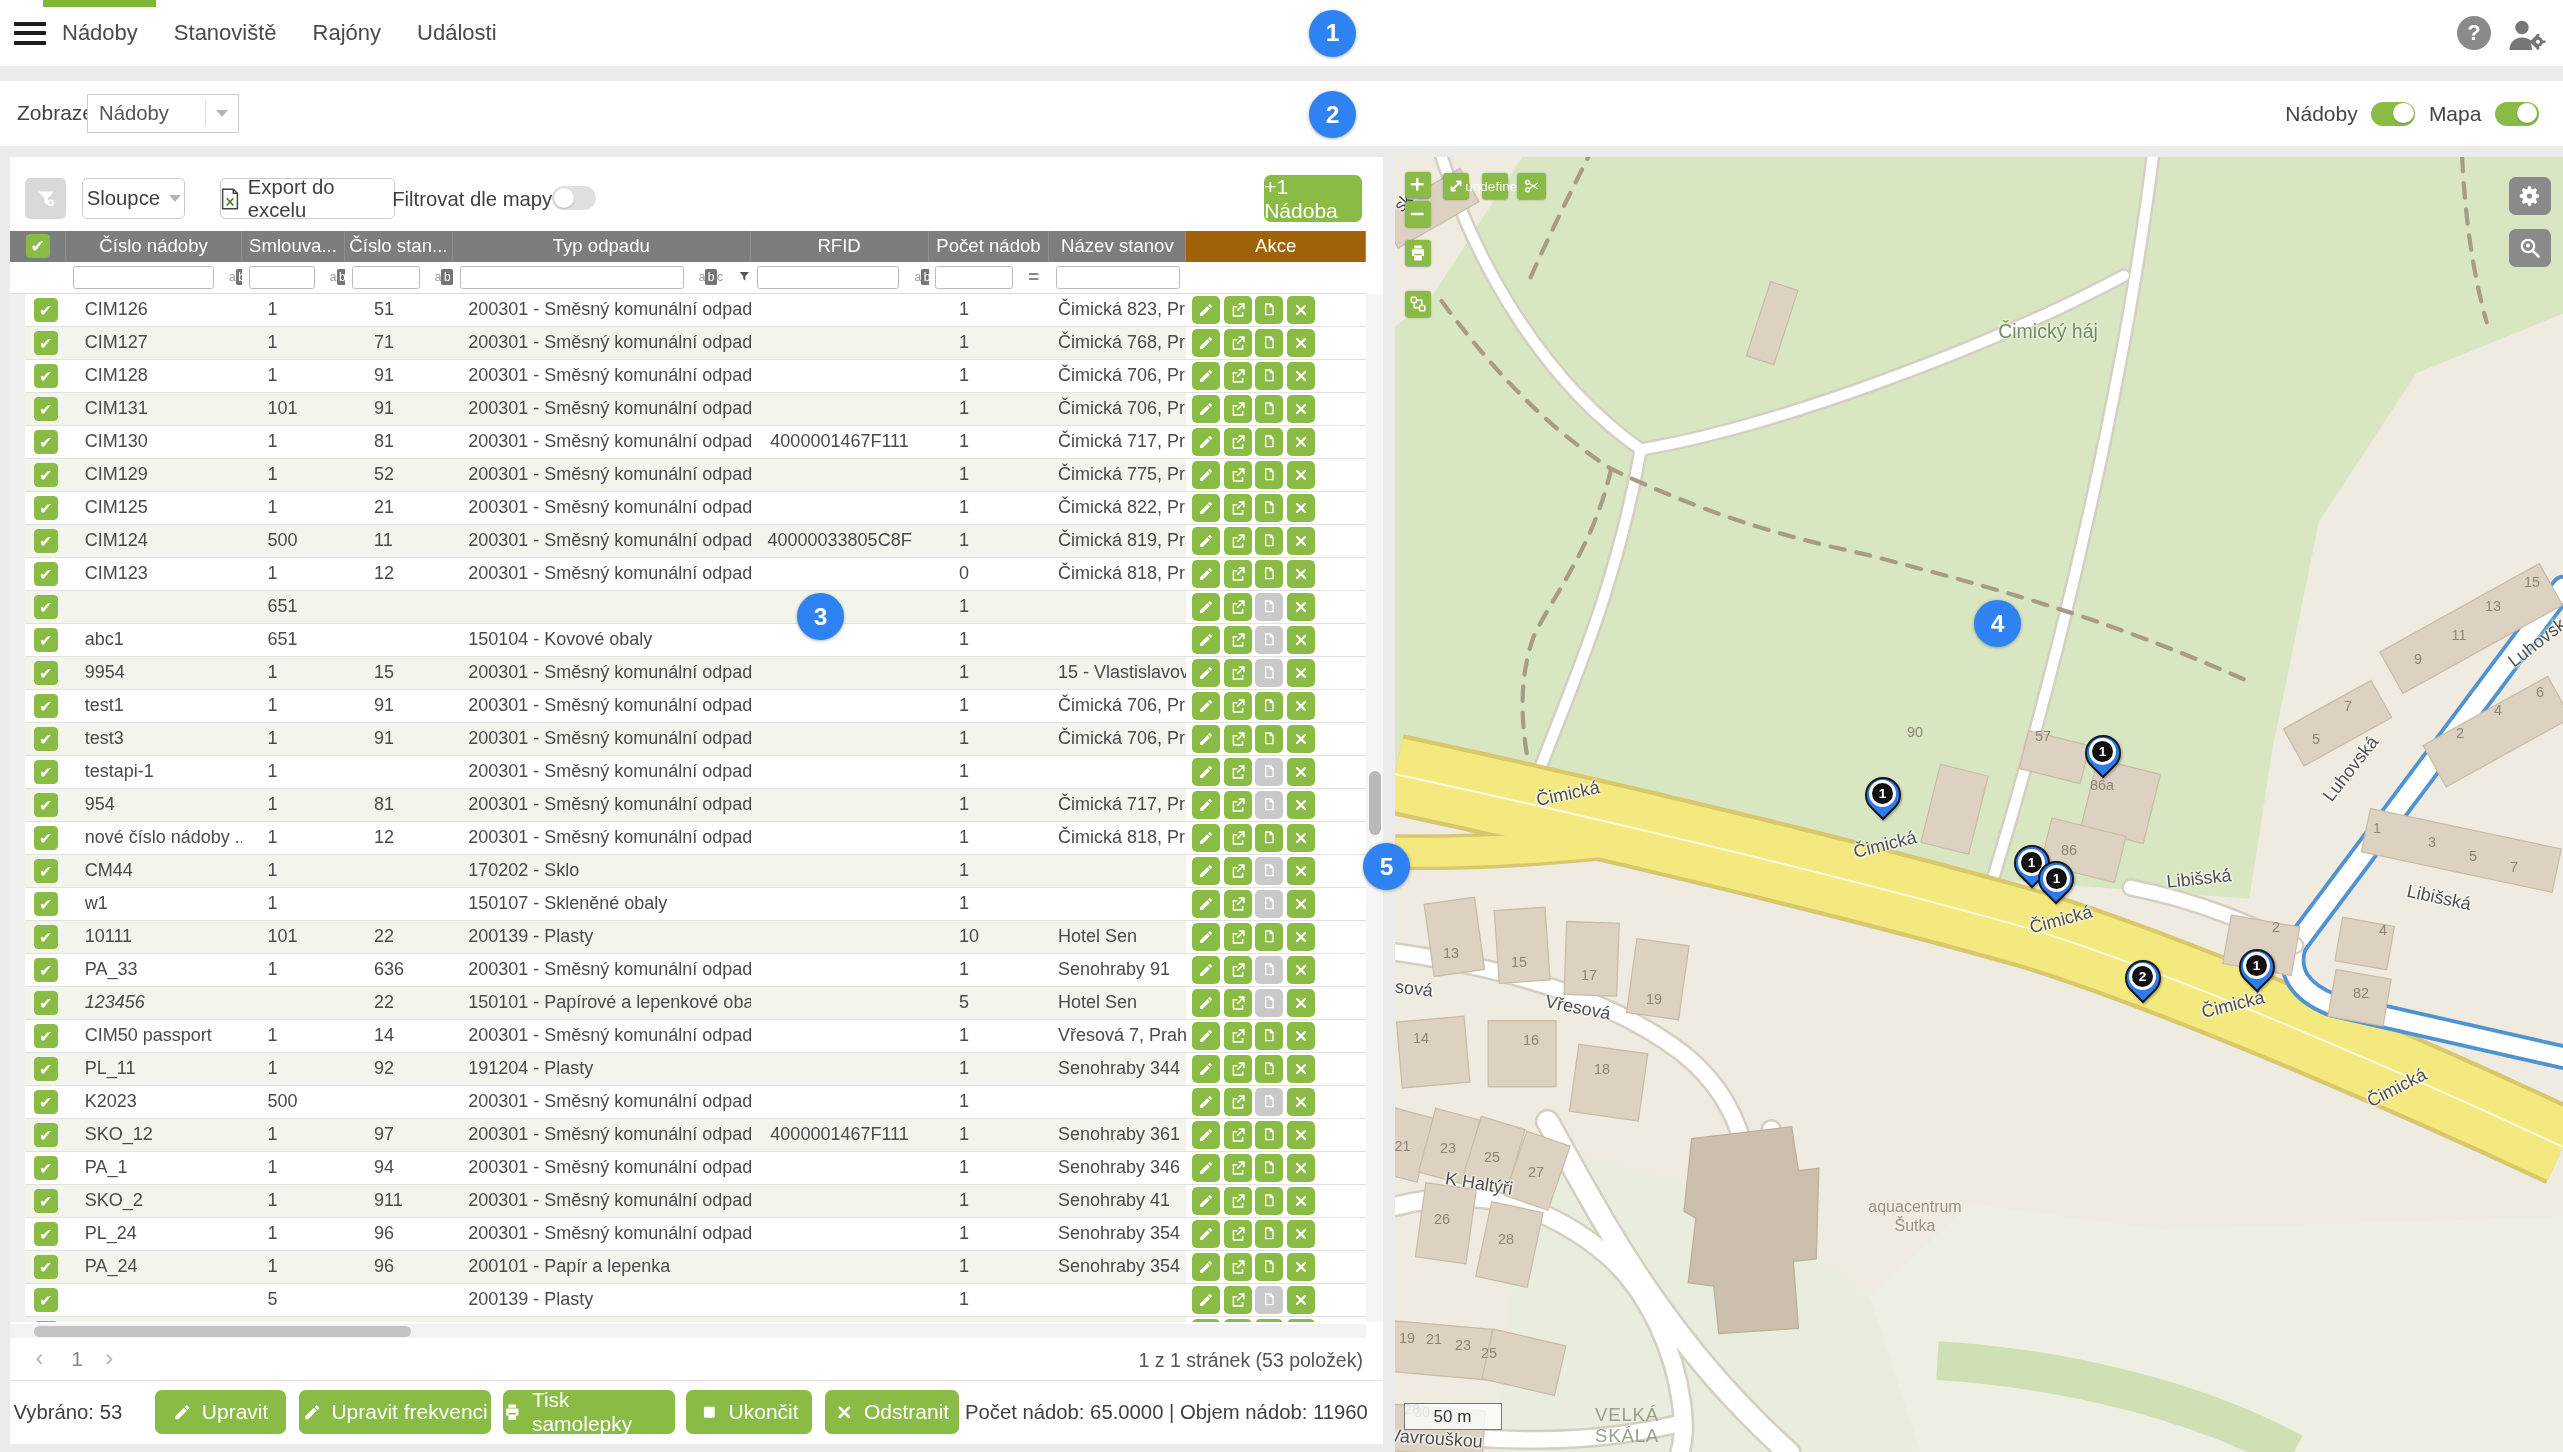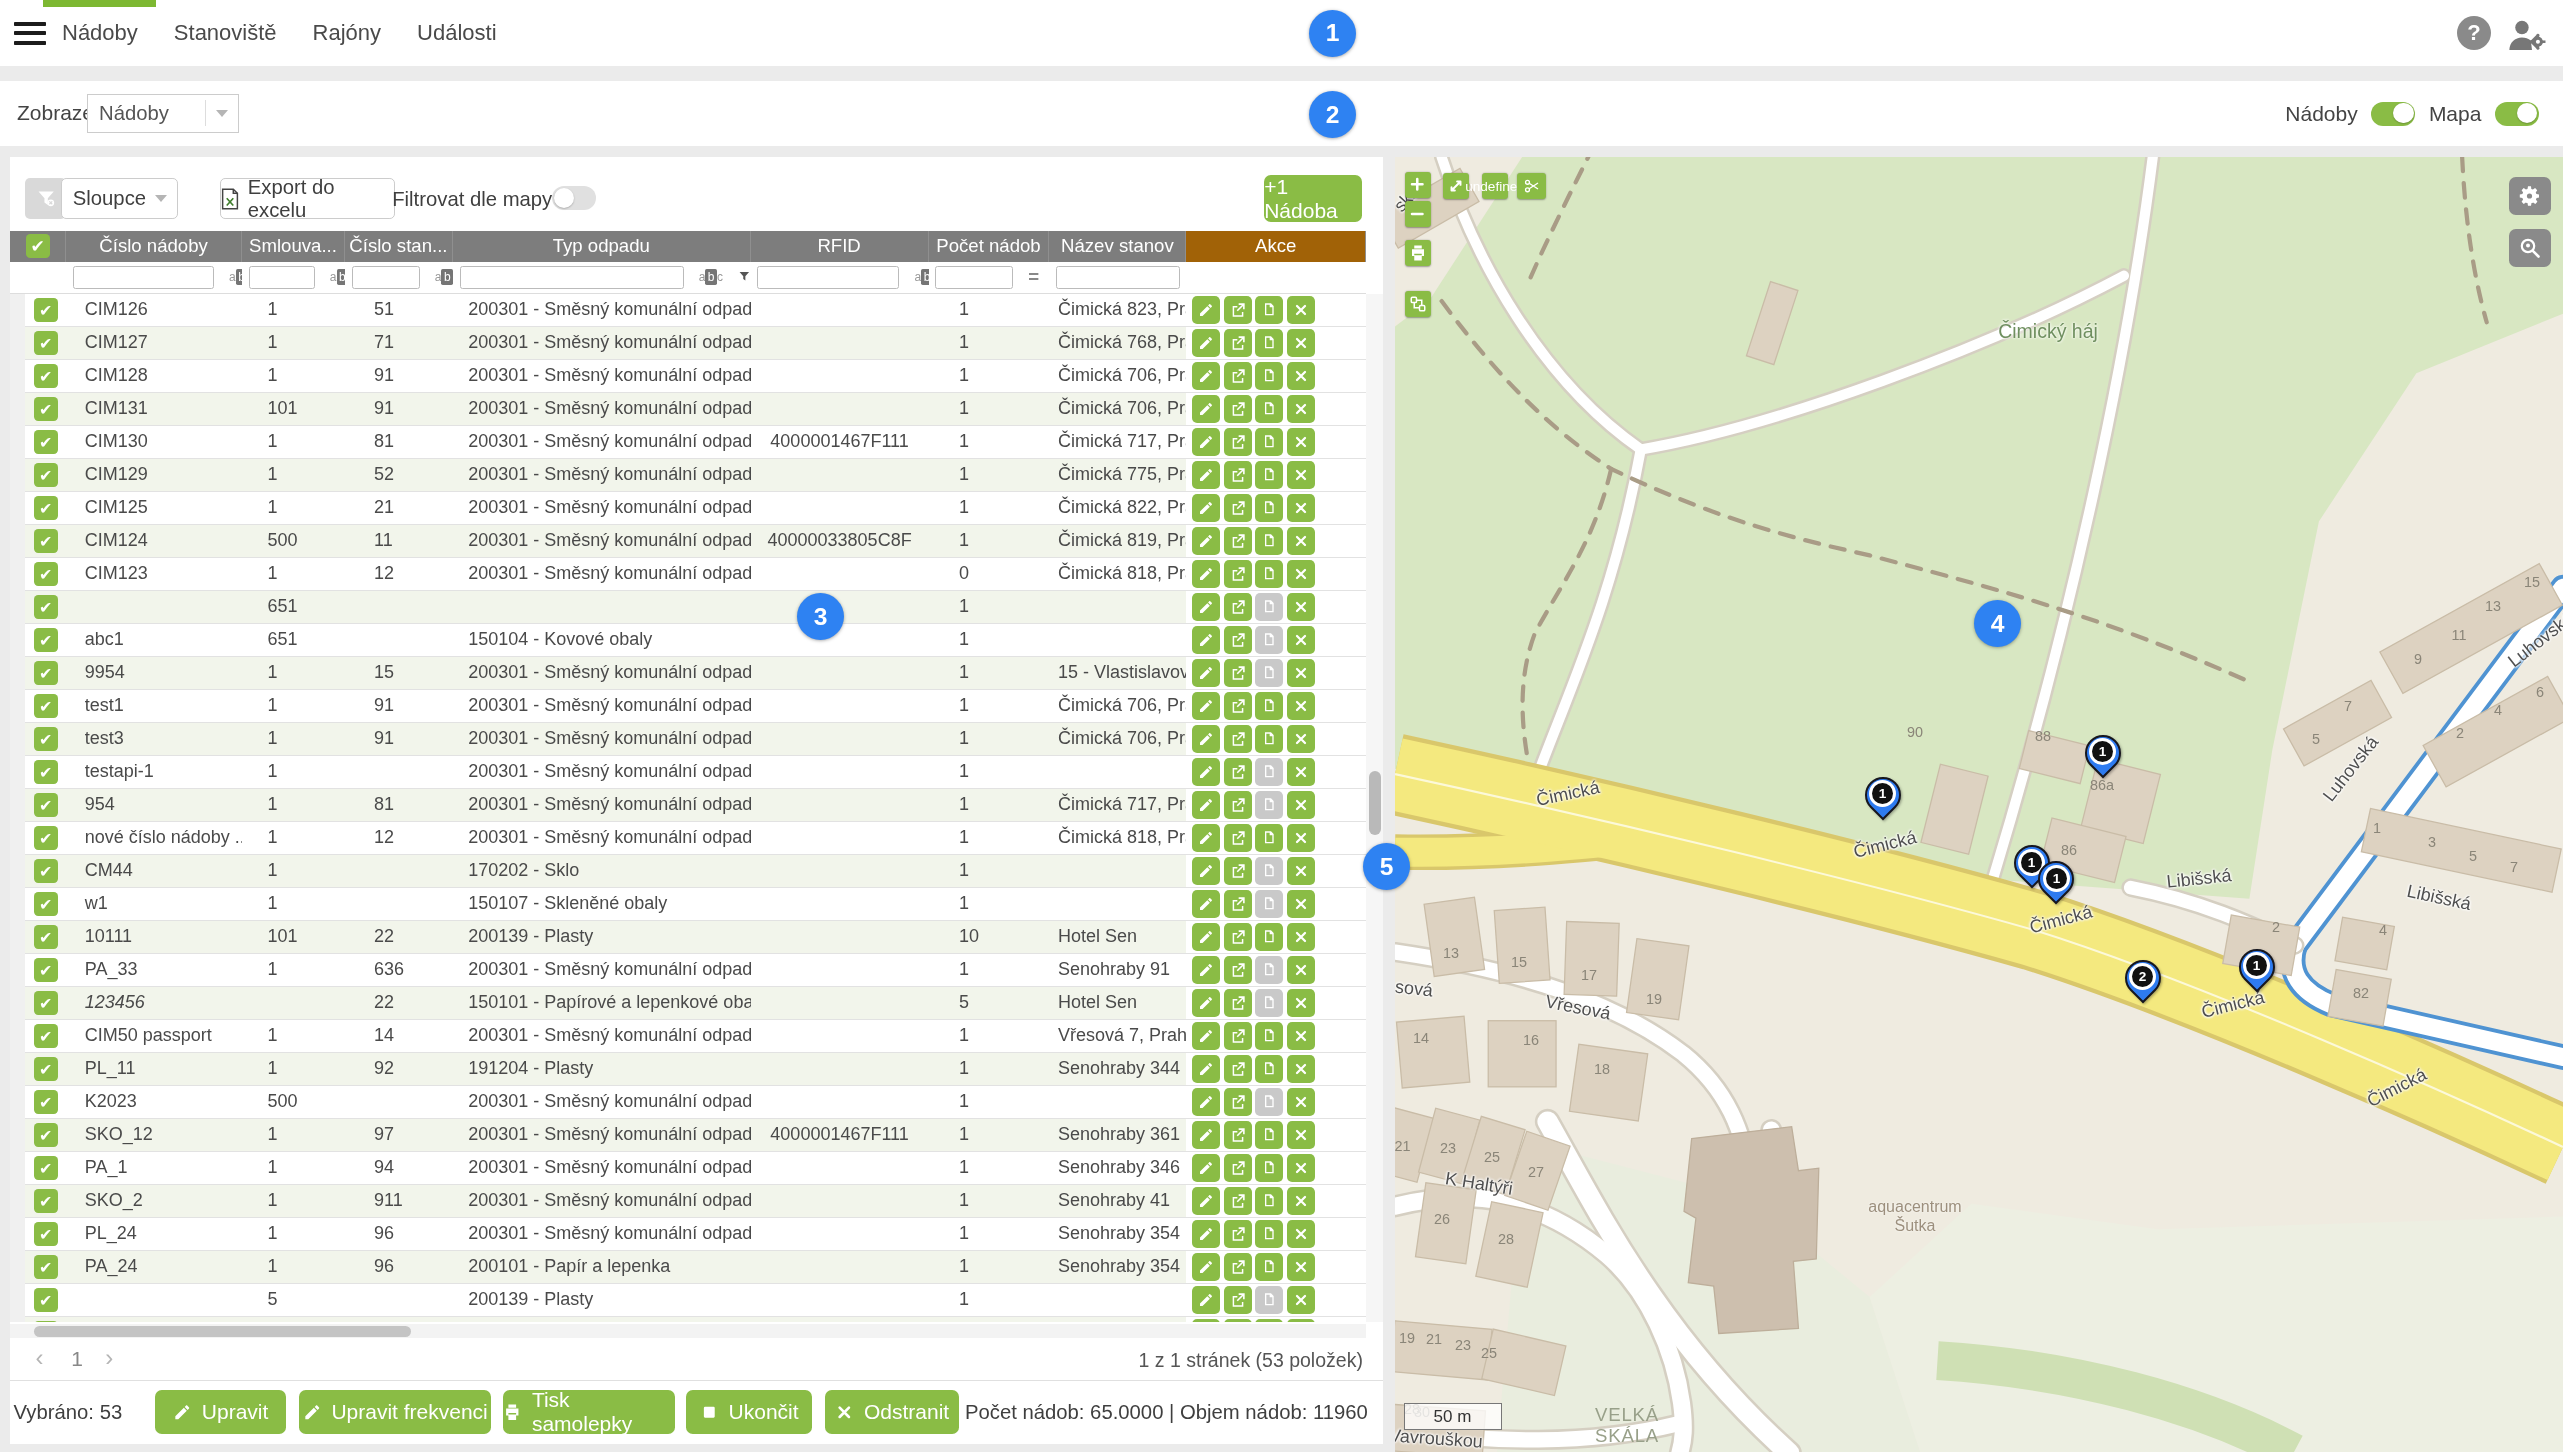--- a/index.html
+++ b/index.html
@@ -163,21 +163,21 @@
   </div>
 
   <div class="panel">
     <div class="filterclear-btn">
       <svg width="20.3" height="20.3" viewBox="0 0 24 24">
         <path d="M3 4h18l-7 8v8l-4-3v-5L3 4z" fill="#fff"></path>
         <circle cx="17.5" cy="17.5" r="4" fill="#fff"></circle>
         <path d="M15.8 15.8l3.4 3.4M19.2 15.8l-3.4 3.4" stroke="#d9d9d9" stroke-width="1.4"></path>
       </svg>
     </div>
-    <div class="toolbar-btn" style="left:51px;width:117px;">
+    <div class="toolbar-btn" style="left:72px;width:103px;">
       <span>Sloupce</span>
       <span class="caret-down"></span>
     </div>
     <div class="toolbar-btn" style="left:210px;width:175px;">
       <svg width="18.6" height="22" viewBox="0 0 22 26">
         <path d="M2 1h13l5 5v19H2z" fill="none" stroke="#444" stroke-width="1.8"></path>
         <path d="M15 1v5h5" fill="none" stroke="#444" stroke-width="1.8"></path>
         <path d="M7 12l8 9M15 12l-8 9" stroke="#3f7d2c" stroke-width="2"></path>
       </svg>
       <span>Export do excelu</span>
@@ -1519,21 +1519,21 @@
         <div class="street-label" style="left: 18.6px; top: 832px; transform: translate(-50%, -50%) rotate(6deg);">sová</div>
         <div class="street-label" style="left: 84px; top: 1027px; transform: translate(-50%, -50%) rotate(9deg);">K Haltýři</div>
         <div class="street-label" style="left: 41px; top: 1282px; transform: translate(-50%, -50%) rotate(4deg);">Vavrouškou</div>
         <div class="street-label" style="left: 12px; top: 42px; transform: translate(-50%, -50%) rotate(-48deg);">ská</div>
         <div class="park-label" style="left: 653px; top: 174px; transform: translate(-50%, -50%);">Čimický háj</div>
         <div class="area-label" style="left: 232px; top: 1268px; transform: translate(-50%, -50%);">VELKÁ
 SKÁLA</div>
         <div class="poi-label" style="left: 520px; top: 1059px; transform: translate(-50%, -50%);">aquacentrum
 Šutka</div>
         <div class="hnum" style="left: 520px; top: 575px; transform: translate(-50%, -50%);">90</div>
-        <div class="hnum" style="left: 648px; top: 579px; transform: translate(-50%, -50%);">88</div>
+        <div class="hnum" style="left: 648px; top: 579px; transform: translate(-50%, -50%);">57</div>
         <div class="hnum" style="left: 707px; top: 628px; transform: translate(-50%, -50%);">86a</div>
         <div class="hnum" style="left: 674px; top: 693px; transform: translate(-50%, -50%);">86</div>
         <div class="hnum" style="left: 881px; top: 770px; transform: translate(-50%, -50%);">2</div>
         <div class="hnum" style="left: 988px; top: 773px; transform: translate(-50%, -50%);">4</div>
         <div class="hnum" style="left: 966px; top: 836px; transform: translate(-50%, -50%);">82</div>
         <div class="hnum" style="left: 1023px; top: 502px; transform: translate(-50%, -50%);">9</div>
         <div class="hnum" style="left: 1064px; top: 478px; transform: translate(-50%, -50%);">11</div>
         <div class="hnum" style="left: 1098px; top: 449px; transform: translate(-50%, -50%);">13</div>
         <div class="hnum" style="left: 1137px; top: 425px; transform: translate(-50%, -50%);">15</div>
         <div class="hnum" style="left: 921px; top: 582px; transform: translate(-50%, -50%);">5</div>

